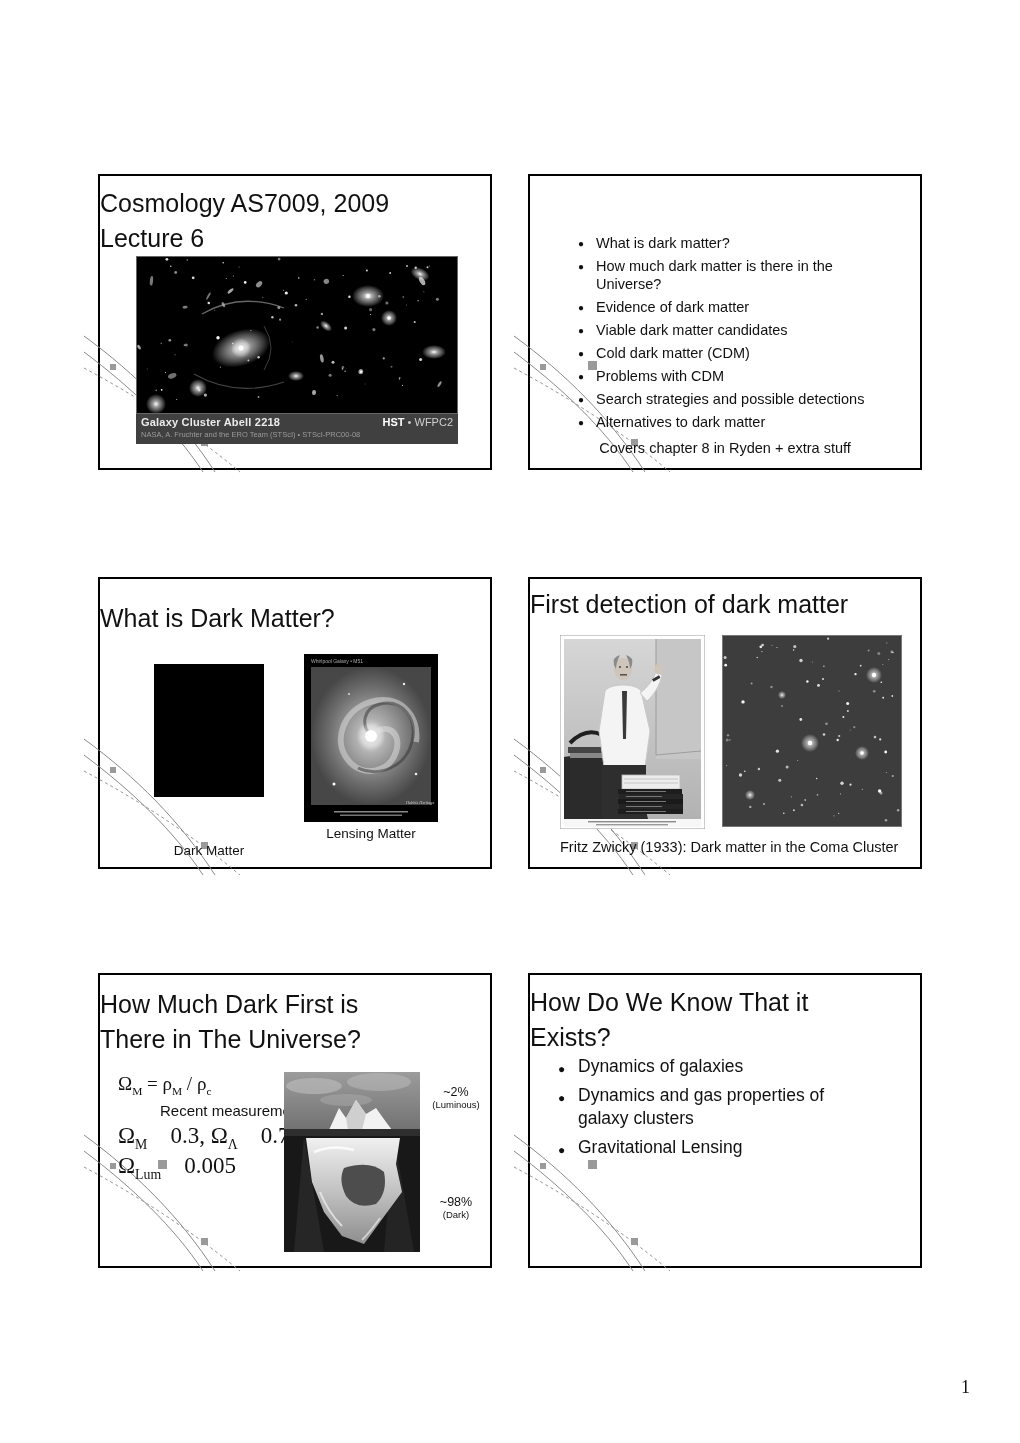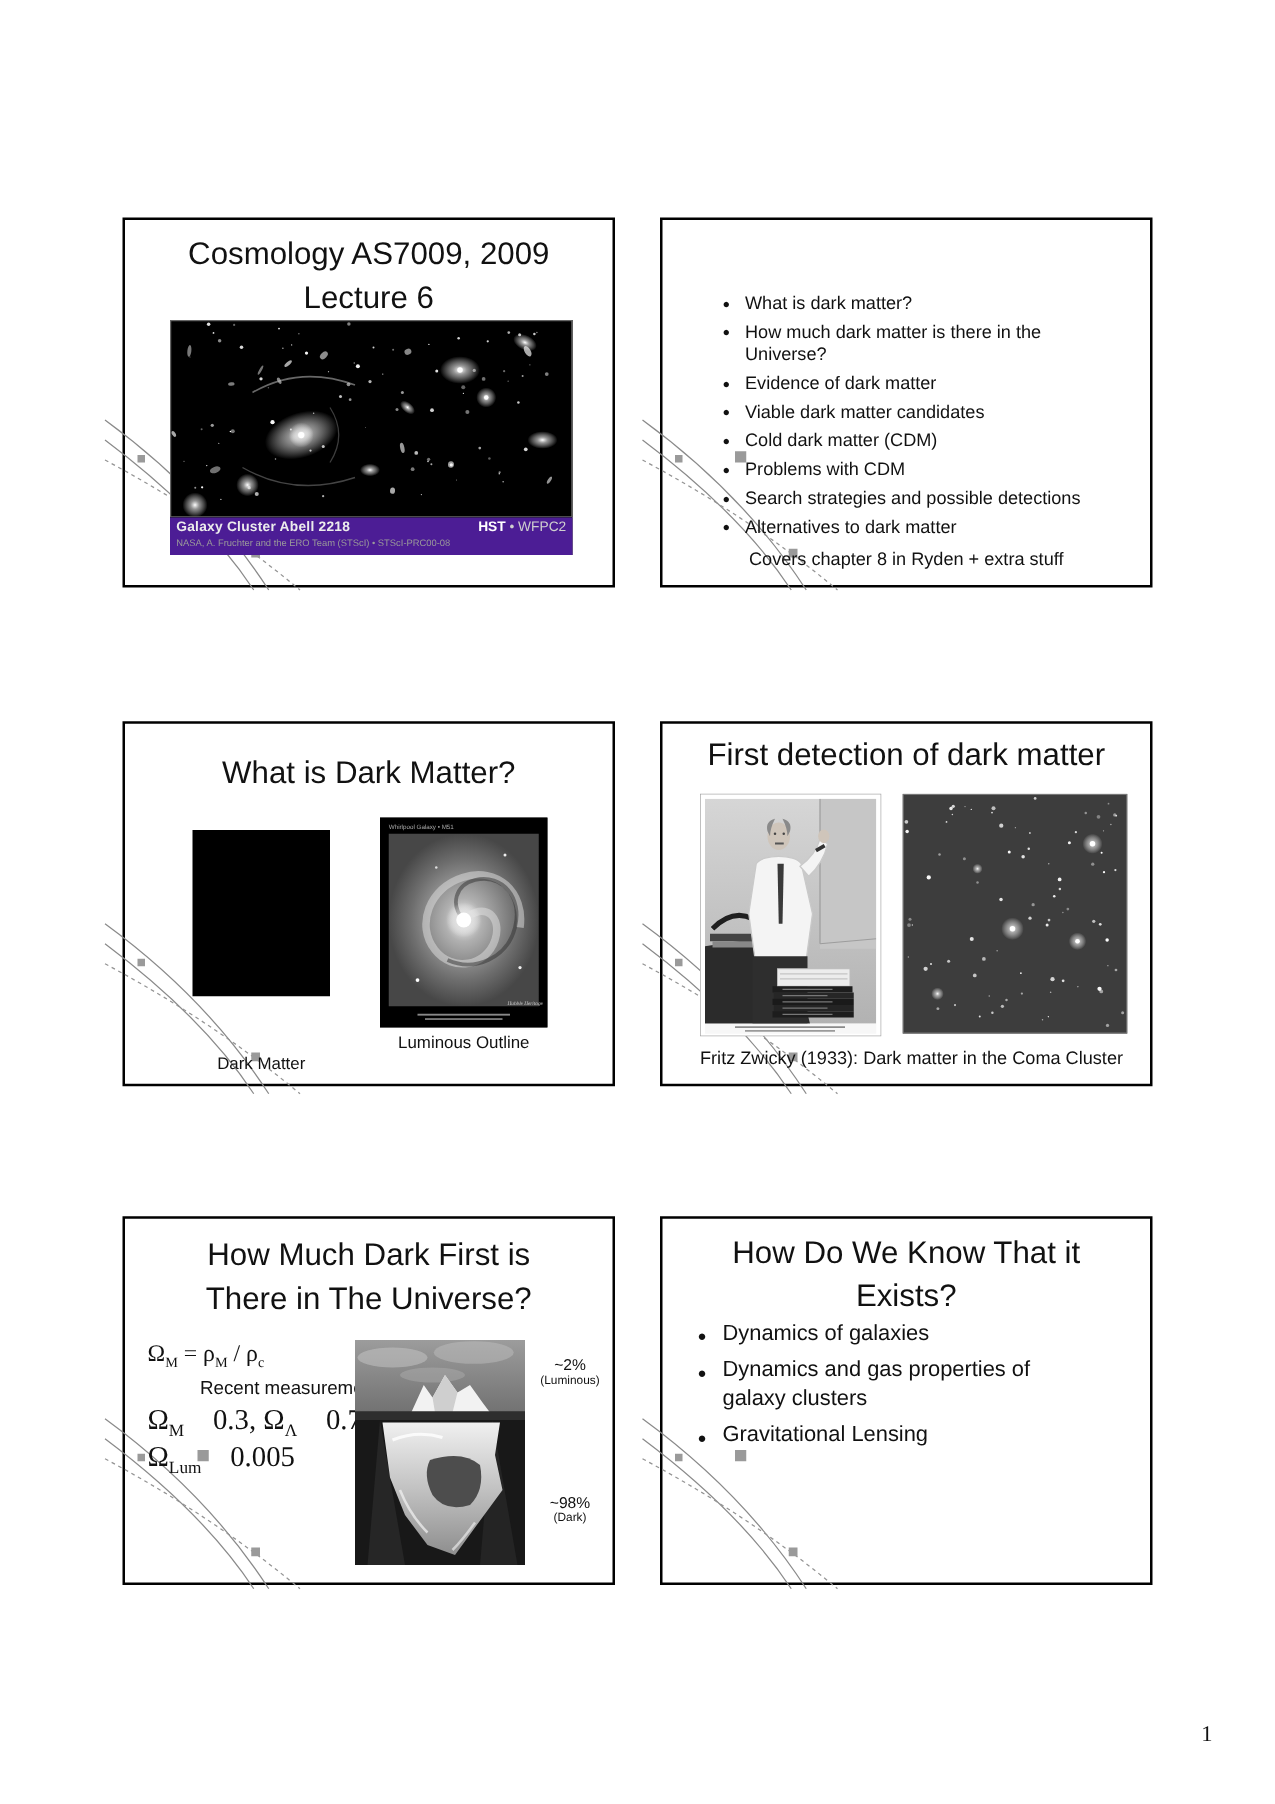--- a/index.html
+++ b/index.html
@@ -8,34 +8,34 @@
   .slide{position:absolute;background:#fff;border:2px solid #000;box-sizing:border-box;}
   #s1{left:98px;top:174px;width:394px;height:296px;}
   #s2{left:528px;top:174px;width:394px;height:296px;}
   #s3{left:98px;top:577px;width:394px;height:292px;}
   #s4{left:528px;top:577px;width:394px;height:292px;}
   #s5{left:98px;top:973px;width:394px;height:295px;}
   #s6{left:528px;top:973px;width:394px;height:295px;}
   .arc-slot{position:absolute;left:-16px;top:0;width:200px;height:100%;z-index:1;}
   .arc-slot svg{position:absolute;left:0;top:0;overflow:visible;}
   .content{position:relative;z-index:2;}
-  .slide-title{position:absolute;left:0;right:0;text-align:center;font-size:25px;line-height:35px;z-index:2;}
+  .slide-title{position:absolute;left:0;right:0;font-size:25px;line-height:35px;z-index:2;}
   
   .blist{position:absolute;list-style:none;margin:0;padding:0;z-index:2;}
   .blist li{position:relative;padding-left:18px;white-space:pre-line;}
   .blist li::before{content:"\25CF";position:absolute;left:0;top:1px;font-size:10px;}
   #s2 .blist{left:48px;top:58px;width:300px;font-size:14.5px;line-height:18px;}
   #s2 .blist li{margin-bottom:5px;}
   #s6 .blist{left:28px;top:80px;width:330px;font-size:17.5px;line-height:23px;}
   #s6 .blist li{margin-bottom:6px;padding-left:20px;}
   #s6 .blist li::before{font-size:12px;top:3px;}
   .footer-note{position:absolute;left:0;right:0;bottom:12px;text-align:center;font-size:14.5px;z-index:2;}
   
   .abell{position:absolute;left:36px;top:80px;width:322px;height:188px;z-index:2;background:#000;}
-  .abell-bar{position:absolute;left:0;top:158px;width:100%;height:30px;background:#4c1d95;box-sizing:border-box;padding:2px 5px 0 5px;}
+  .abell-bar{position:absolute;left:0;top:158px;width:100%;height:30px;background:#404040;box-sizing:border-box;padding:2px 5px 0 5px;}
   .abell-line1{display:flex;justify-content:space-between;align-items:baseline;}
   .abell-title{font-weight:bold;font-size:11px;color:#ececec;letter-spacing:.2px;}
   .abell-right{font-size:11px;color:#cfcfcf;}
   .abell-right b{color:#fff;}
   .abell-credit{font-size:7.5px;color:#9a9a9a;margin-top:2px;}
   
   .dark-square{position:absolute;left:54px;top:85px;width:110px;height:133px;background:#000;z-index:2;}
   .whirlpool{position:absolute;left:204px;top:75px;z-index:2;}
   .img-label{position:absolute;font-size:13.5px;text-align:center;z-index:2;}
   
@@ -279,21 +279,21 @@
           <circle cx="100" cy="30" r="1.2" fill="#eee"></circle>
         <circle cx="45" cy="40" r="1" fill="#ddd"></circle>
           <circle cx="112" cy="120" r="1.3" fill="#eee"></circle>
       </g>
       <text x="102" y="150" font-size="4.2" font-style="italic" fill="#ccc" font-family="Liberation Serif, serif">Hubble Heritage</text>
       <rect x="30" y="157" width="74" height="1.5" fill="#888"></rect>
       <rect x="36" y="160.5" width="62" height="1.5" fill="#777"></rect>
     </svg>
   </div>
   <div class="img-label" style="left:54px;top:264px;width:110px;">Dark Matter</div>
-  <div class="img-label" style="left:204px;top:247px;width:134px;">Luminous Outline</div>
+  <div class="img-label" style="left:204px;top:247px;width:134px;">Lensing Matter</div>
 </div>
 
 <div class="slide" id="s4">
   <div class="arc-slot">
       <svg width="200" height="296" viewBox="0 0 200 296">
     <g fill="none" stroke="#8a8a8a" stroke-width="1">
       <path d="M0,160 C52,198 96,242 131,296"></path>
       <path d="M0,176 C48,212 90,252 119,296"></path>
       <path d="M0,192 C56,222 108,256 156,296" stroke="#949494" stroke-dasharray="3,3"></path>
     </g>

